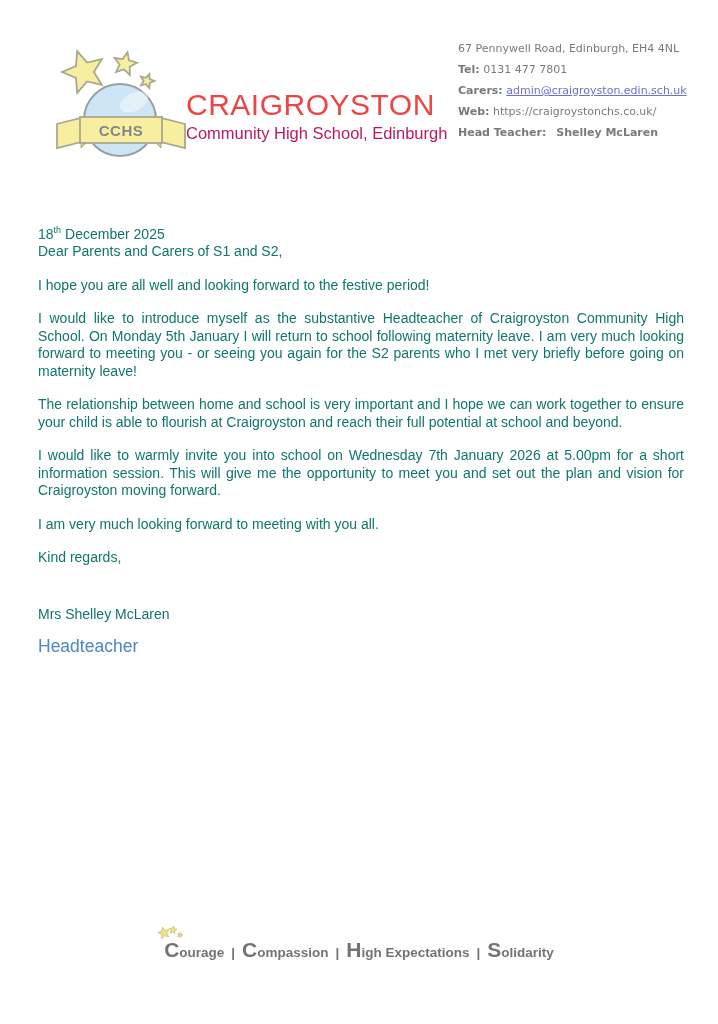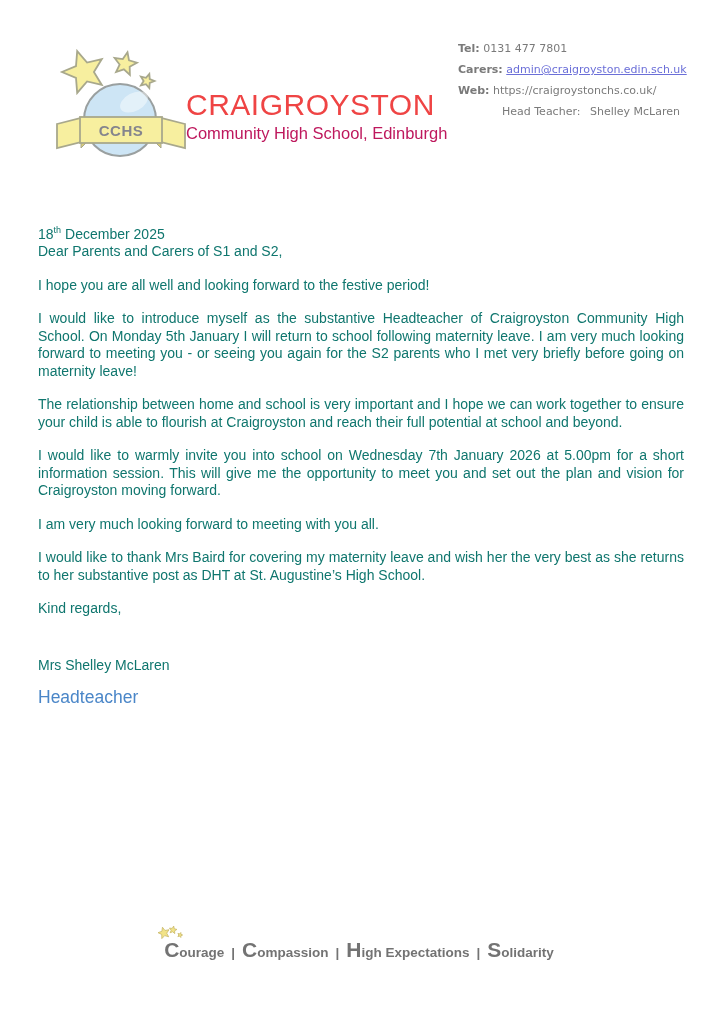--- a/index.html
+++ b/index.html
@@ -42,21 +42,21 @@
   .contact {
     position: absolute;
     left: 458px; top: 38px;
     font-family: "DejaVu Sans", sans-serif;
     font-size: 11px;
     line-height: 21px;
     color: #7a7a7a;
     white-space: nowrap;
   }
   .contact .lbl { font-weight: bold; }
-  .contact .ht { font-weight: normal; margin-left: 44px; }
+  .contact .ht { font-weight: bold; }
   .contact .ht-name { margin-left: 6px; }
   .email-link {
     color: #6b6fd8;
     text-decoration: underline;
     cursor: pointer;
   }
 
   
   .letter-main { padding: 0 34px 0 38px; }
 
@@ -146,20 +146,23 @@
       </svg>
     </div>
 
     <div class="brand">
       <div class="brand-name">CRAIGROYSTON</div>
       <div class="brand-sub">Community High School, Edinburgh</div>
     </div>
 
     <div class="contact">
       <div>
+        <span>67 Pennywell Road, Edinburgh, EH4 4NL</span>
+      </div>
+      <div>
         <span class="lbl">Tel:</span>
         <span>0131 477 7801</span>
       </div>
       <div>
         <span class="lbl">Carers:</span>
         <a class="email-link">admin@craigroyston.edin.sch.uk</a>
       </div>
       <div>
         <span class="lbl">Web:</span>
         <span>https://craigroystonchs.co.uk/</span>
@@ -176,21 +179,20 @@
 
     <p class="date"><span>18</span><sup>th</sup><span class="date-rest">December 2025</span></p>
 
     <p class="salutation">Dear Parents and Carers of S1 and S2,</p>
 
     <p>I hope you are all well and looking forward to the festive period!</p>
     <p>I would like to introduce myself as the substantive Headteacher of Craigroyston Community High School. On Monday 5th January I will return to school following maternity leave. I am very much looking forward to meeting you - or seeing you again for the S2 parents who I met very briefly before going on maternity leave!</p>
     <p>The relationship between home and school is very important and I hope we can work together to ensure your child is able to flourish at Craigroyston and reach their full potential at school and beyond.</p>
     <p>I would like to warmly invite you into school on Wednesday 7th January 2026 at 5.00pm for a short information session. This will give me the opportunity to meet you and set out the plan and vision for Craigroyston moving forward.</p>
     <p>I am very much looking forward to meeting with you all.</p>
-    <p>I would like to thank Mrs Baird for covering my maternity leave and wish her the very best as she returns to her substantive post as DHT at St. Augustine’s High School.</p>
 
     <p class="closing">Kind regards,</p>
 
     <p class="sig-name">Mrs Shelley McLaren</p>
     <p class="sig-title">Headteacher</p>
 
   </main>
 
   <footer class="values-footer">
     <span class="value-group first">

